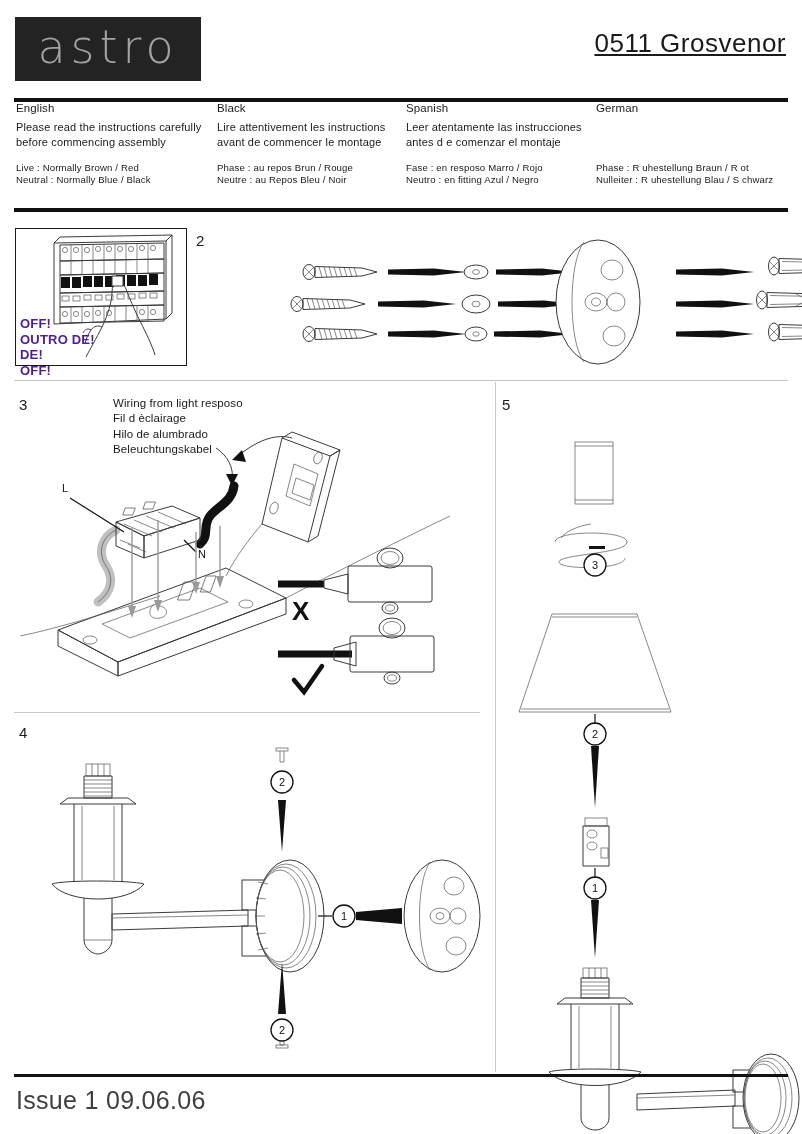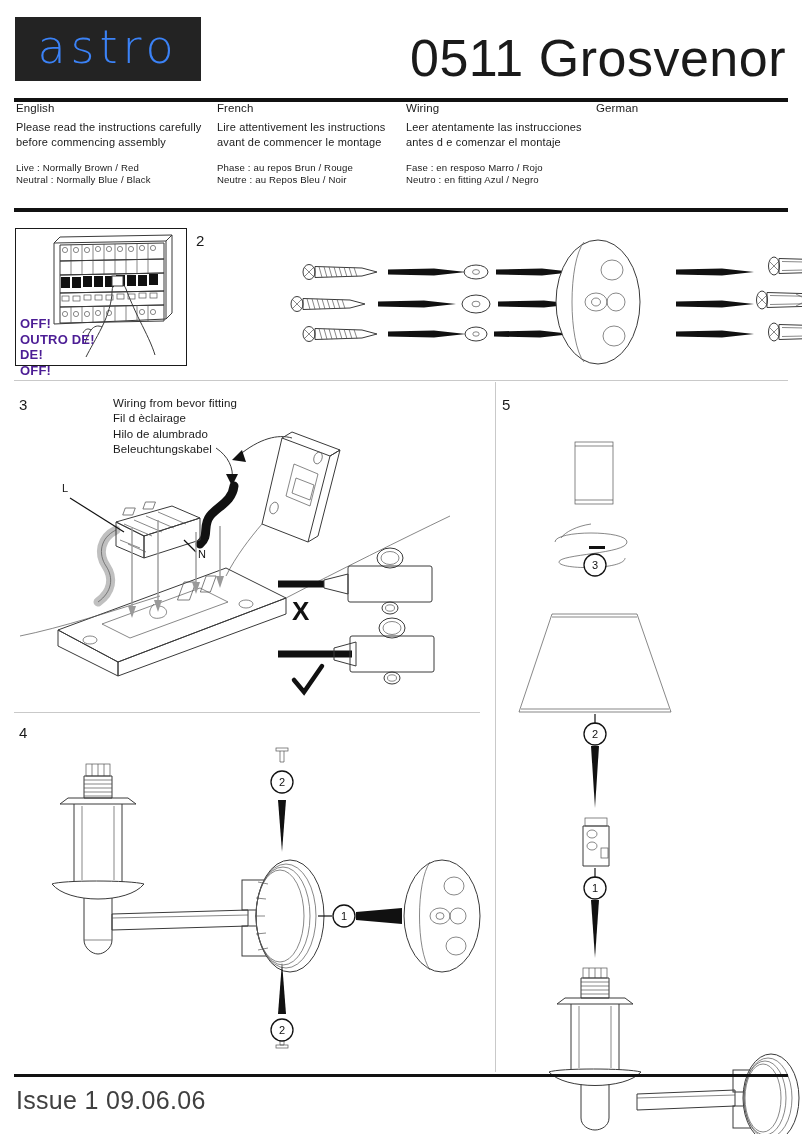--- a/index.html
+++ b/index.html
@@ -15,34 +15,35 @@
 
   
   .header { position:absolute; left:0; top:0; width:802px; height:92px; }
   .logo-box {
     position:absolute; left:15px; top:17px;
     width:186px; height:64px;
     background:#232323;
     display:flex; align-items:center; justify-content:center;
   }
   .logo-text {
-    color:#3b82f6;
+    color:#a3a3a3;
     font-size:46px;
     font-weight:300;
     letter-spacing:5px;
     line-height:1;
     font-family:"DejaVu Sans", sans-serif;
     padding-bottom:4px;
   }
   .doc-title {
     position:absolute; right:16px; top:28px;
-    font-size:52px; font-weight:300;
+    font-size:26px; font-weight:300;
     letter-spacing:0.5px;
     color:#1a1a1a;
     white-space:nowrap;
+    text-decoration:underline;
   }
   .rule-thick {
     position:absolute; left:14px; top:98px; width:774px; height:4px;
     background:#111111;
   }
 
   
   .langs { position:absolute; left:14px; top:102px; width:774px; height:102px; }
   .lang-col { position:absolute; top:0; width:188px; }
   .lang-col.c0 { left:2px; }
@@ -119,37 +120,41 @@
   <div class="langs">
     <div class="lang-col c0">
       <div class="lang-title">English</div>
       <div class="lang-body">Please read the instructions carefully before commencing assembly</div>
       <div class="lang-wires">
         <div>Live : Normally Brown / Red</div>
         <div>Neutral : Normally Blue / Black</div>
       </div>
     </div>
     <div class="lang-col c1">
-      <div class="lang-title">French</div>
+      <div class="lang-title">Black</div>
       <div class="lang-body">Lire attentivement les instructions avant de commencer le montage</div>
       <div class="lang-wires">
         <div>Phase : au repos Brun / Rouge</div>
         <div>Neutre : au Repos Bleu / Noir</div>
       </div>
     </div>
     <div class="lang-col c2">
-      <div class="lang-title">Wiring</div>
+      <div class="lang-title">Spanish</div>
       <div class="lang-body">Leer atentamente las instrucciones antes d e comenzar el montaje</div>
       <div class="lang-wires">
         <div>Fase : en resposo Marro / Rojo</div>
         <div>Neutro : en fitting Azul / Negro</div>
       </div>
     </div>
     <div class="lang-col c3">
       <div class="lang-title">German</div>
+      <div class="lang-wires">
+        <div>Phase : R uhestellung Braun / R ot</div>
+        <div>Nulleiter : R uhestellung Blau / S chwarz</div>
+      </div>
     </div>
   </div>
   <div class="rule-thick2"></div>
 
   <div class="step-num" style="left:19px; top:232px;">1</div>
   <div class="step1-box">
     <svg width="168" height="134" viewBox="0 0 168 134">
 
       <path class="ln" d="M38 14 L150 12 L150 90 L38 95 Z"></path>
       <path class="ln" d="M38 14 L44 8 L156 6 L150 12"></path>
@@ -354,21 +359,21 @@
         <ellipse class="ln-thin" cx="18" cy="0" rx="9" ry="9"></ellipse>
       </g>
     </svg>
   </div>
 
   <div class="divider-h" style="left:14px; top:380px; width:774px;"></div>
   <div class="divider-v" style="left:495px; top:382px; height:690px;"></div>
 
   <div class="step-num" style="left:19px; top:396px;">3</div>
   <div class="wiring-labels">
-    <div>Wiring from bevor fitting</div>
+    <div>Wiring from light resposo</div>
     <div>Fil d èclairage</div>
     <div>Hilo de alumbrado</div>
     <div>Beleuchtungskabel</div>
   </div>
 
   <div class="panel" style="left:20px; top:420px;">
     <svg width="470" height="285" viewBox="0 0 470 285">
 
       <g transform="translate(252,10)">
         <path class="ln" d="M10 8 L58 26 L36 112 L-10 94 Z"></path>

